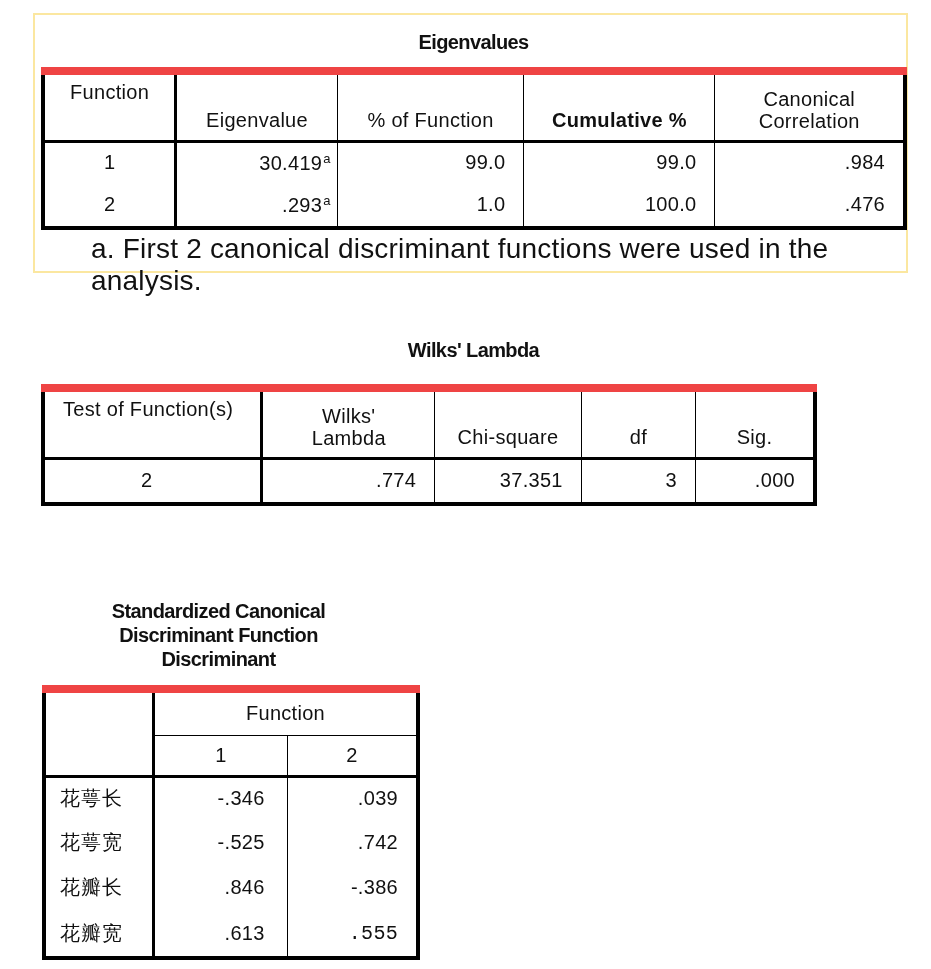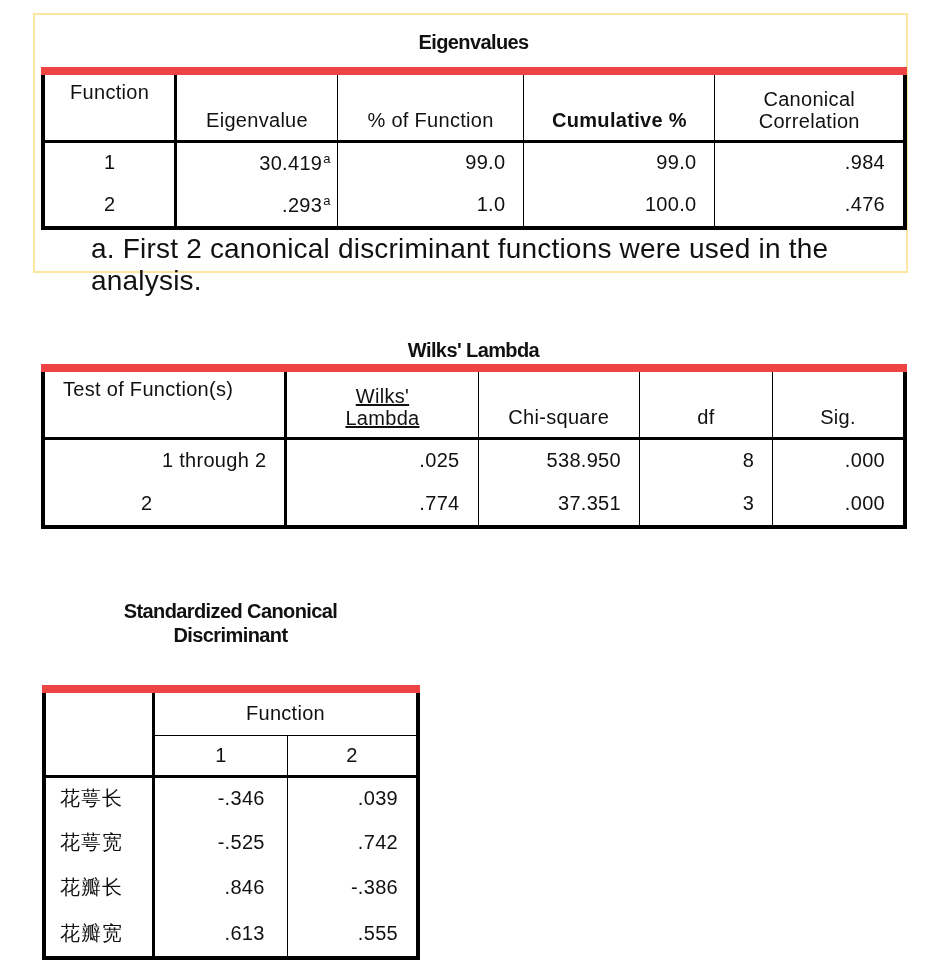--- a/index.html
+++ b/index.html
@@ -74,51 +74,45 @@
     <td class="r mid thin-r outer-b">100.0</td>
     <td class="r mid outer-r outer-b">.476</td>
   </tr>
 </tbody>
   </table>
 
 <div class="abs footnote" style="left:91px; top:233px;">a. First 2 canonical discriminant functions were used in the analysis.</div>
 
 <div class="abs title" style="left:41px; top:338px; width:865px;">Wilks' Lambda</div>
 
-<table class="spss" style="left:41px; top:364px; width:866px;">
+<table class="spss" style="left:41px; top:384px; width:776px;">
   <tbody>
       <tr style="height:70px;">
     <td class="l top outer-t outer-l thick-r thick-b" style="width:244px; padding-left:18px;">Test of Function(s)</td>
-    <td class="c bot outer-t thin-r thick-b hdr-lh" style="width:193px;text-decoration:underline;">
+    <td class="c bot outer-t thin-r thick-b hdr-lh" style="width:193px;">
       <div>Wilks'</div>
       <div>Lambda</div>
     </td>
     <td class="c bot outer-t thin-r thick-b" style="width:162px;margin-left:16px;">Chi-square</td>
     <td class="c bot outer-t thin-r thick-b" style="width:134px;">df</td>
     <td class="c bot outer-t outer-r thick-b" style="width:133px;">Sig.</td>
-  </tr>
-  <tr style="height:43px;">
-    <td class="r mid outer-l thick-r">1 through 2</td>
-    <td class="r mid thin-r">.025</td>
-    <td class="r mid thin-r">538.950</td>
-    <td class="r mid thin-r">8</td>
-    <td class="r mid outer-r">.000</td>
   </tr>
   <tr style="height:46px;">
     <td class="l mid outer-l thick-r outer-b" style="padding-left:96px;">2</td>
     <td class="r mid thin-r outer-b">.774</td>
     <td class="r mid thin-r outer-b">37.351</td>
     <td class="r mid thin-r outer-b">3</td>
     <td class="r mid outer-r outer-b">.000</td>
   </tr>
 </tbody>
   </table>
 
-<div class="abs title" style="left:42px; top:599px; width:377px; line-height:24px;">
+<div class="abs title" style="left:30px; top:599px; width:377px; line-height:24px;">
   <div>Standardized Canonical</div>
+  <div>Discriminant Function</div>
   <div>Discriminant</div>
 </div>
 
 <table class="spss" style="left:42px; top:685px; width:378px;">
   <tbody>
       <tr style="height:46px;">
     <td rowspan="2" class="outer-t outer-l thick-r thick-b" style="width:111px;"></td>
     <td colspan="2" class="c mid outer-t outer-r thin-b">Function</td>
   </tr>
   <tr style="height:41px;">
@@ -136,16 +130,16 @@
     <td class="r mid outer-r" style="padding-right:18px;">.742</td>
   </tr>
   <tr style="height:45px;">
     <td class="l mid outer-l thick-r cjk" style="padding-left:14px;">花瓣长</td>
     <td class="r mid thin-r" style="padding-right:22px;">.846</td>
     <td class="r mid outer-r" style="padding-right:18px;">-.386</td>
   </tr>
   <tr style="height:48px;">
     <td class="l mid outer-l thick-r outer-b cjk" style="padding-left:14px;">花瓣宽</td>
     <td class="r mid thin-r outer-b" style="padding-right:22px;">.613</td>
-    <td class="r mid outer-r outer-b" style="padding-right:18px;">.555</td>
+    <td class="r mid outer-r outer-b" style="padding-right:18px;font-family:Liberation Mono, monospace;">.555</td>
   </tr>
 </tbody>
   </table>
 
 </body></html>

